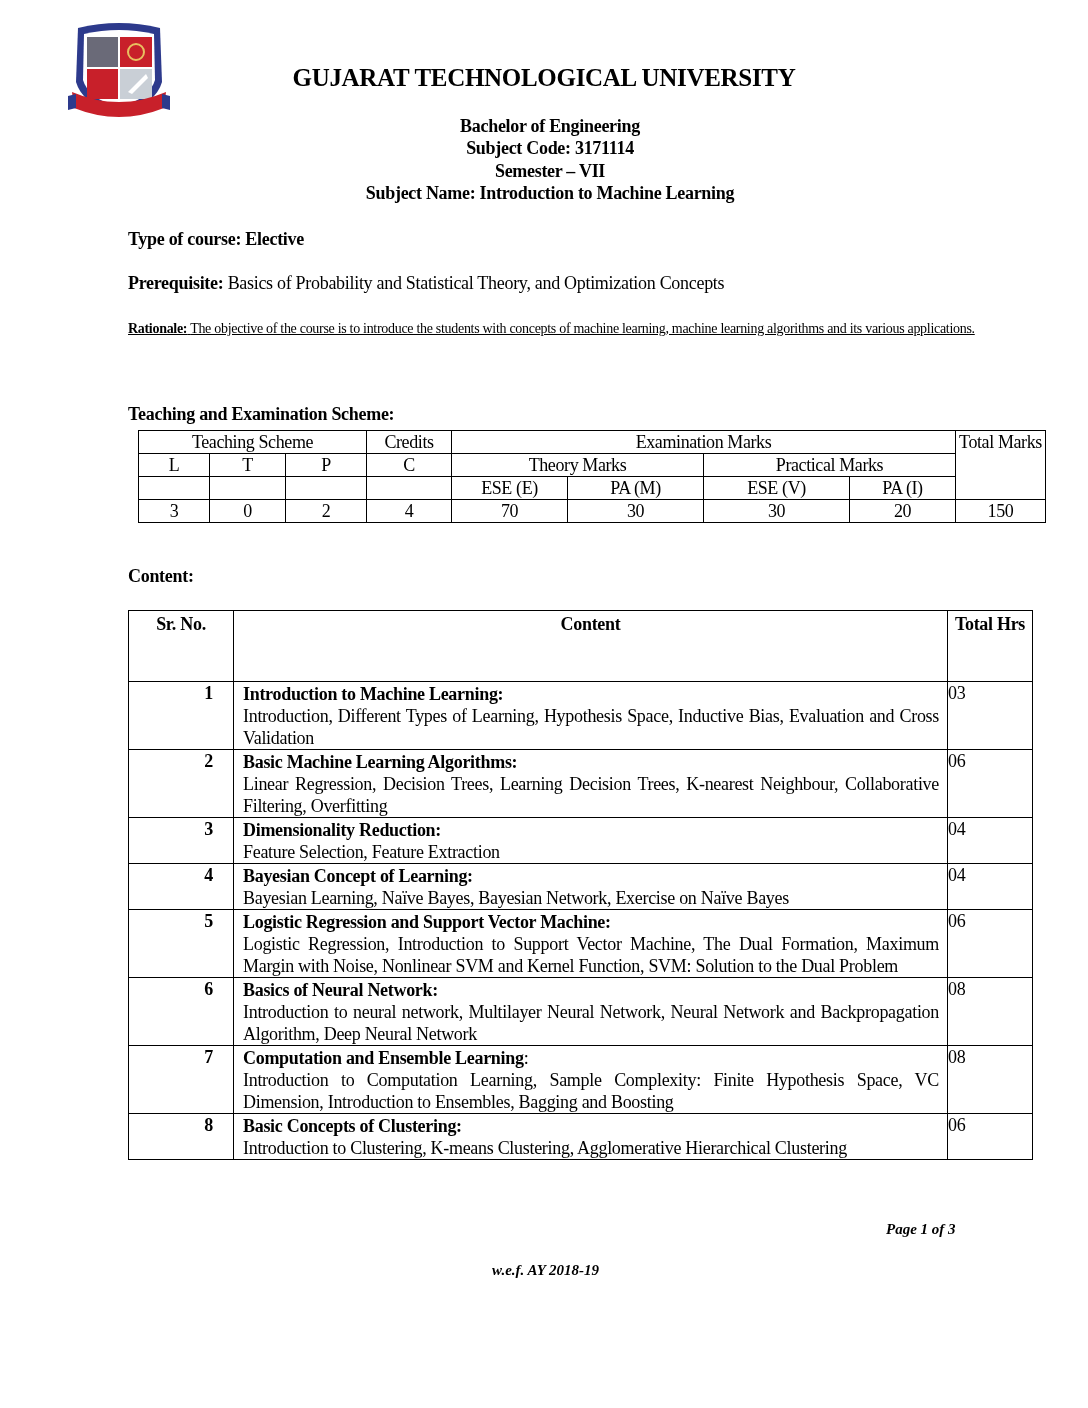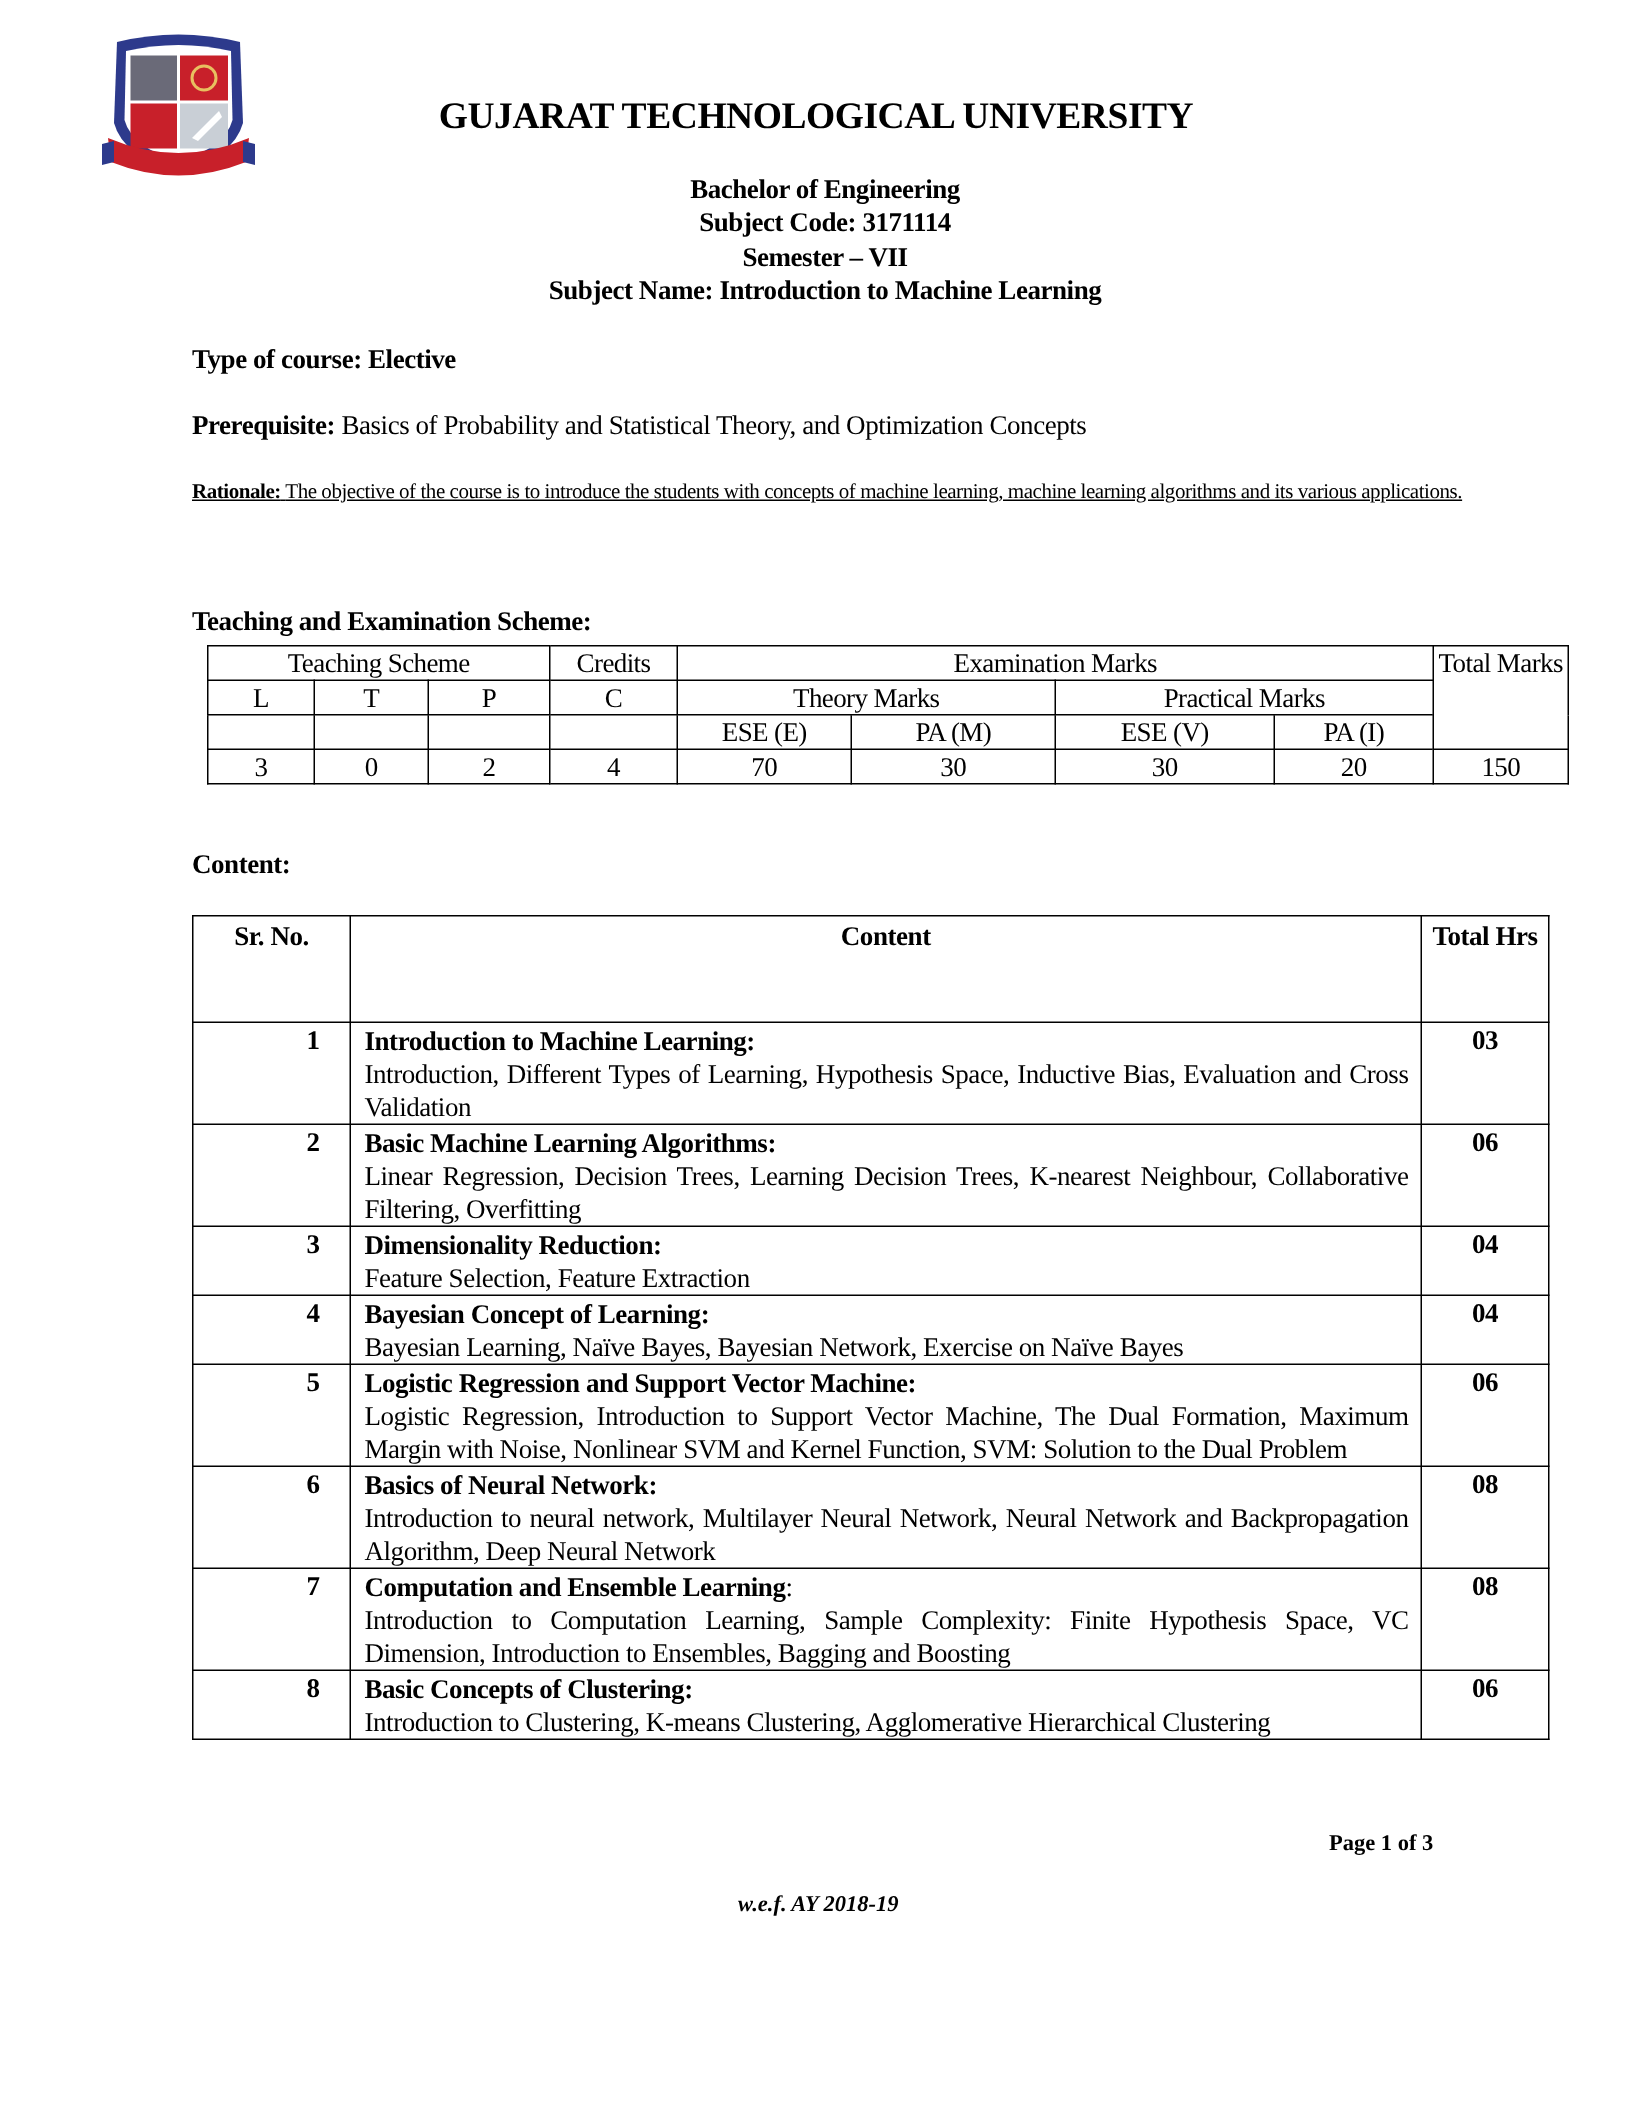--- a/index.html
+++ b/index.html
@@ -12,23 +12,23 @@
   .line b { font-weight:bold; }
   .rationale { left:128px; width:848px; top:318px; font-size:14px; line-height:22px; text-align:justify; letter-spacing:-0.3px;text-decoration:underline; }
   table { border-collapse:collapse; }
   .scheme { position:absolute; left:138px; top:430px; width:908px; font-size:18px; letter-spacing:-0.4px; }
   .scheme td { border:1.5px solid #000; text-align:center; padding:0; height:22px; line-height:22px; }
   .content-tbl { position:absolute; left:128px; top:610px; width:905px; font-size:18px; letter-spacing:-0.3px; }
   .content-tbl td, .content-tbl th { border:1.5px solid #000; vertical-align:top; padding:0; }
   .content-tbl th { font-weight:bold; line-height:26px; height:70px; padding-top:0; }
   .sr { width:84px; text-align:right; padding-right:20px !important; font-weight:bold; line-height:22px; }
   .ct { text-align:justify; padding:1px 8px 0 9px !important; line-height:22px; }
-  .hr { width:84px; text-align:center; font-weight:bold; line-height:22px; }
+  .hr { width:84px; text-align:left; font-weight:normal; line-height:22px; }
   .ct .t { font-weight:bold; display:block; }
-  .page { left:886px; top:1221px; font-size:15px; font-weight:bold; }
+  .page { left:886px; top:1221px; font-size:15px; font-weight:bold; font-style:italic; }
   .wef { left:492px; top:1262px; font-size:15px; font-weight:bold; font-style:italic; }
 </style>
 </head>
 <body>
 
 <div class="abs logo">
   <svg width="106" height="100" viewBox="0 0 106 100">
     <path d="M12 6 Q53 -4 94 6 L96 60 Q90 82 53 94 Q16 82 10 60 Z" fill="#2d3a8c"></path>
     <path d="M18 12 Q53 4 88 12 L89 58 Q84 76 53 86 Q22 76 17 58 Z" fill="#fff"></path>
     <rect x="21" y="15" width="31" height="30" fill="#6a6a78"></rect>

